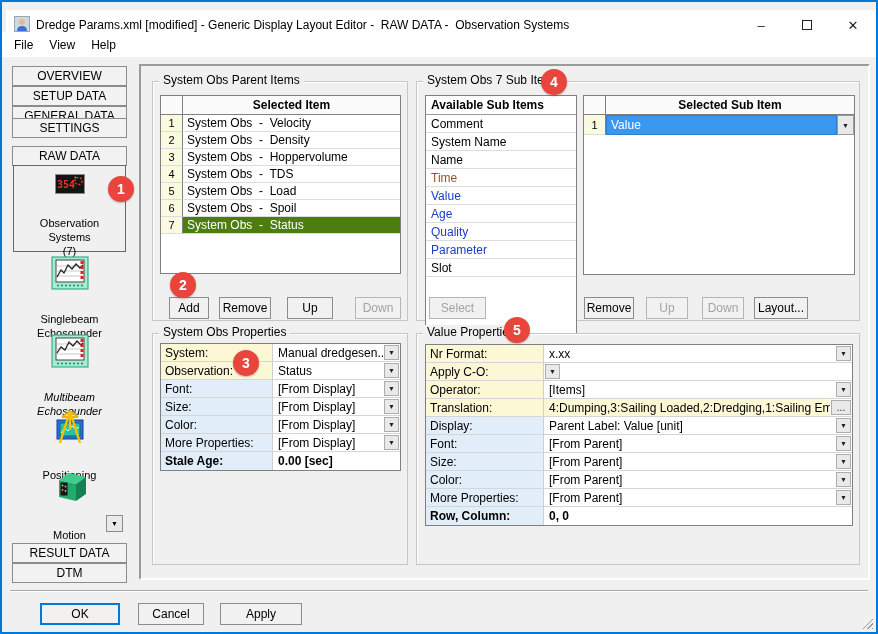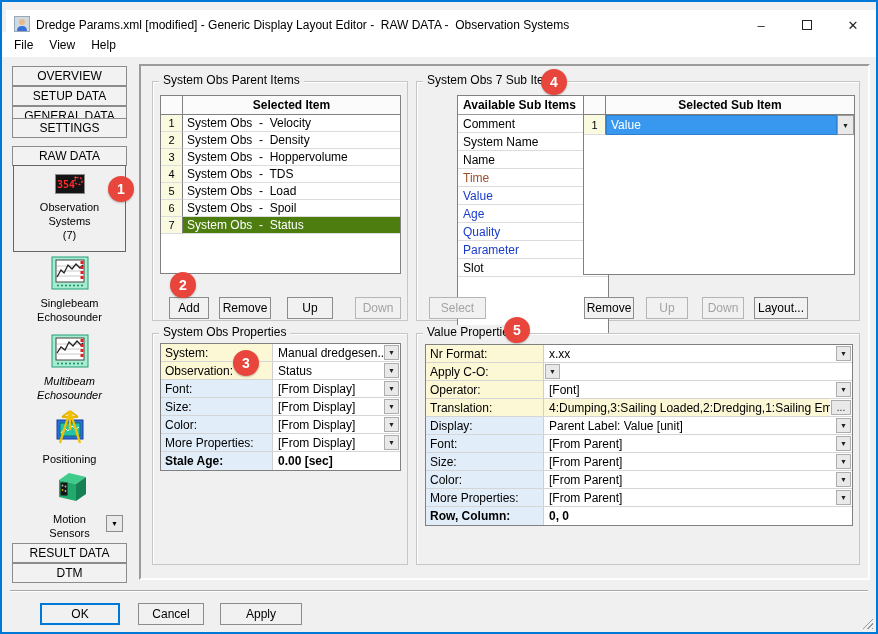--- a/index.html
+++ b/index.html
@@ -14,21 +14,21 @@
   .title-text { white-space:pre; font-size:12px; }
   .win-controls { position:absolute; right:0; top:0; height:30px; display:flex; }
   .wc { width:46px; height:30px; display:flex; align-items:center; justify-content:center; font-size:13px; color:#222; cursor:default; }
   .wc .maxbox { width:10px; height:10px; border:1px solid #222; }
   
   .menubar { position:absolute; left:0; top:30px; right:0; height:25px; background:#fff; display:flex; align-items:center; padding-left:4px; }
   .menu-item { padding:3px 8px; }
   
   .navbtn { position:absolute; left:10px; width:115px; height:20px; background:#f2f2f2; border:1px solid #8c8c8c;
             display:flex; align-items:center; justify-content:center; font-size:12px; }
-  .tool { position:absolute; left:11px; width:113px; display:flex; flex-direction:column; align-items:center; }
+  .tool { position:absolute; left:11px; width:113px; display:flex; flex-direction:column; align-items:center;gap:16px; }
   .tool.selected { border:1px solid #666; background:#f0f0f0; }
   .tool-label { white-space:pre-line; text-align:center; font-size:11px; line-height:14px; margin-top:3px; }
   .more-btn { position:absolute; left:104px; top:513px; width:17px; height:17px; background:#e9e9e9; border:1px solid #8c8c8c;
               font-size:7px; display:flex; align-items:center; justify-content:center; }
   
   .main-panel { position:absolute; left:137px; top:62px; width:731px; height:516px; background:#f0f0f0;
                 border:2px solid; border-color:#9b9b9b #fdfdfd #fdfdfd #9b9b9b; }
   .group { position:absolute; border:1px solid #c6c6c6; box-shadow:1px 1px 0 #fff inset; }
   .group-title { position:absolute; top:-9px; left:6px; background:#f0f0f0; padding:0 4px; font-size:12px; white-space:nowrap; }
   
@@ -285,21 +285,21 @@
         <span>Up</span>
       </div>
     <div class="btn disabled" style="left:202px; top:215px; width:46px;">
         <span>Down</span>
       </div>
   </div>
 
   <div class="group" style="left:414px; top:79px; width:444px; height:240px;">
     <span class="group-title">System Obs 7 Sub Items</span>
 
-    <div class="tbl" style="left:8px; top:13px; width:152px; height:239px;margin-left:32px;">
+    <div class="tbl" style="left:8px; top:13px; width:152px; height:239px;">
       <div class="alist-hdr">Available Sub Items</div>
       <div class="alist-item">
           <span>Comment</span>
         </div>
       <div class="alist-item">
           <span>System Name</span>
         </div>
       <div class="alist-item">
           <span>Name</span>
         </div>
@@ -401,21 +401,21 @@
           <div class="plabel tone-y" style="width:118px">Nr Format:</div>
           <div class="pvalue">x.xx</div>
           <div class="arrow-btn">▼</div>
         </div>
       <div class="prow">
           <div class="plabel tone-y" style="width:118px">Apply C-O:</div>
           <div class="arrow-btn">▼</div>
         </div>
       <div class="prow">
           <div class="plabel tone-y" style="width:118px">Operator:</div>
-          <div class="pvalue">[Font]</div>
+          <div class="pvalue">[Items]</div>
           <div class="arrow-btn">▼</div>
         </div>
       <div class="prow">
           <div class="plabel tone-y" style="width:118px">Translation:</div>
           <div class="pvalue tone-y">4:Dumping,3:Sailing Loaded,2:Dredging,1:Sailing Empt...</div>
           <div class="dots-btn">
             <span>...</span>
           </div>
         </div>
       <div class="prow">

